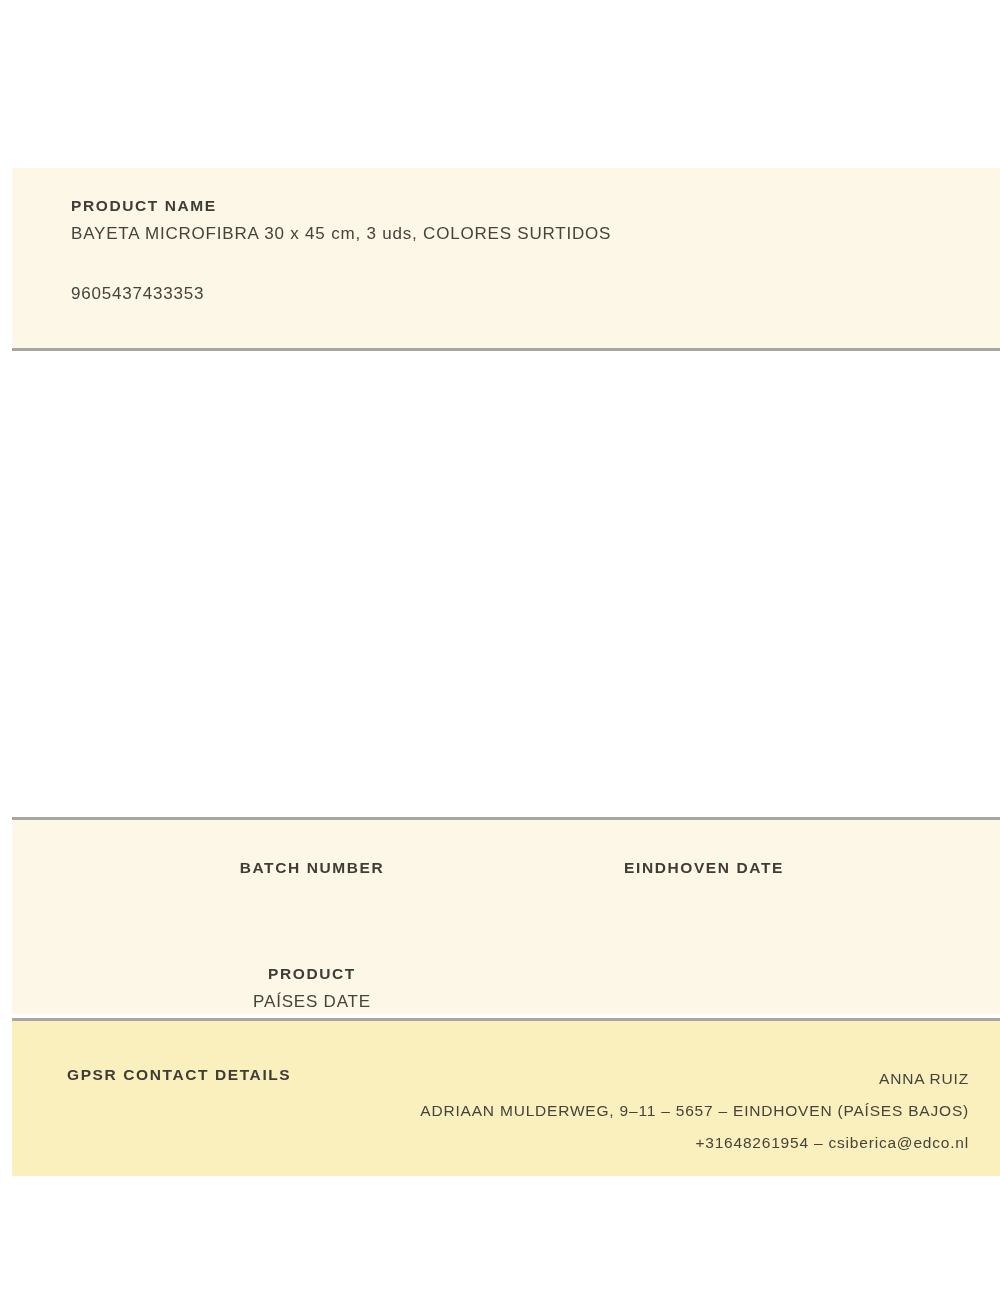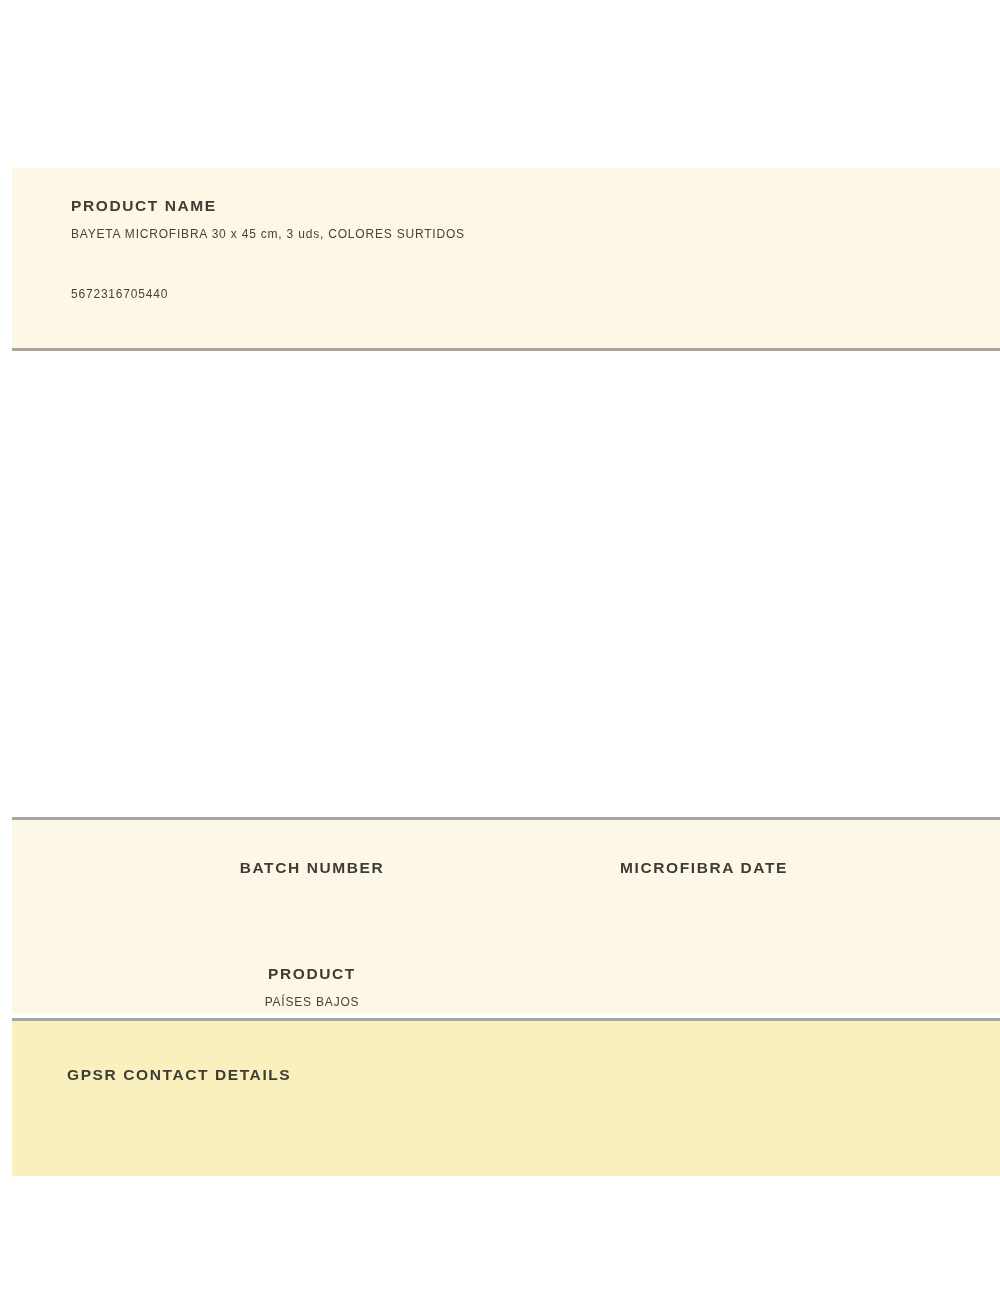--- a/index.html
+++ b/index.html
@@ -22,21 +22,21 @@
     padding: 24px 51px 0 51px;
   }
   .field-label {
     font-size: 15.5px;
     font-weight: bold;
     letter-spacing: 1.6px;
     line-height: 20px;
     color: #3E3C35;
   }
   .field-value {
-    font-size: 12px;
+    font-size: 17px;
     letter-spacing: 0.8px;
     line-height: 20px;
     margin-top: 8px;
     color: #45433B;
   }
   .field + .field { margin-top: 40px; }
 
   
   .section-details {
     height: 197px;
@@ -86,42 +86,47 @@
 <body>
 
 <div class="spacer-top"></div>
 
 <div class="section-product">
   <div class="field">
     <div class="field-label">PRODUCT NAME</div>
     <div class="field-value">BAYETA MICROFIBRA 30 x 45 cm, 3 uds, COLORES SURTIDOS</div>
   </div>
   <div class="field">
-    <div class="field-value">5672316705440</div>
+    <div class="field-value">9605437433353</div>
   </div>
 </div>
 
 <div class="spacer-mid"></div>
 
 <div class="section-details">
   <div class="detail-row">
     <div class="detail-cell">
       <div class="field-label">BATCH NUMBER</div>
       <div class="field-value"></div>
     </div>
     <div class="detail-cell">
-      <div class="field-label">MICROFIBRA DATE</div>
+      <div class="field-label">EINDHOVEN DATE</div>
       <div class="field-value"></div>
     </div>
   </div>
   <div class="detail-row">
     <div class="detail-cell">
       <div class="field-label">PRODUCT</div>
-      <div class="field-value">PAÍSES BAJOS</div>
+      <div class="field-value">PAÍSES DATE</div>
     </div>
   </div>
 </div>
 
 <div class="section-contact">
   <div class="contact-label">GPSR CONTACT DETAILS</div>
+  <div class="contact-lines">
+    <div class="contact-line">ANNA RUIZ</div>
+    <div class="contact-line">ADRIAAN MULDERWEG, 9–11 – 5657 – EINDHOVEN (PAÍSES BAJOS)</div>
+    <div class="contact-line">+31648261954 – csiberica@edco.nl</div>
+  </div>
 </div>
 
 <div class="spacer-bottom"></div>
 
 </body></html>

